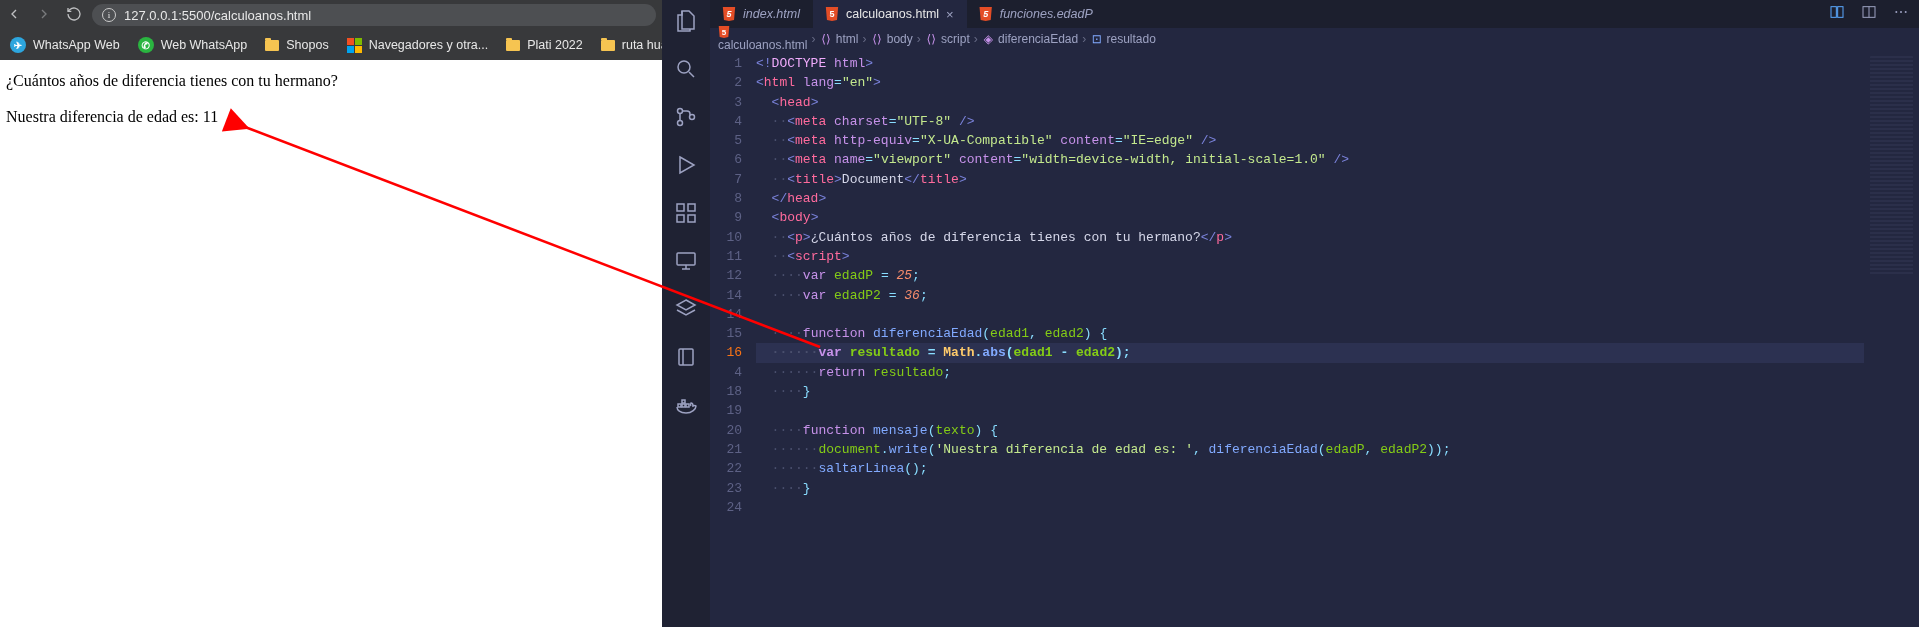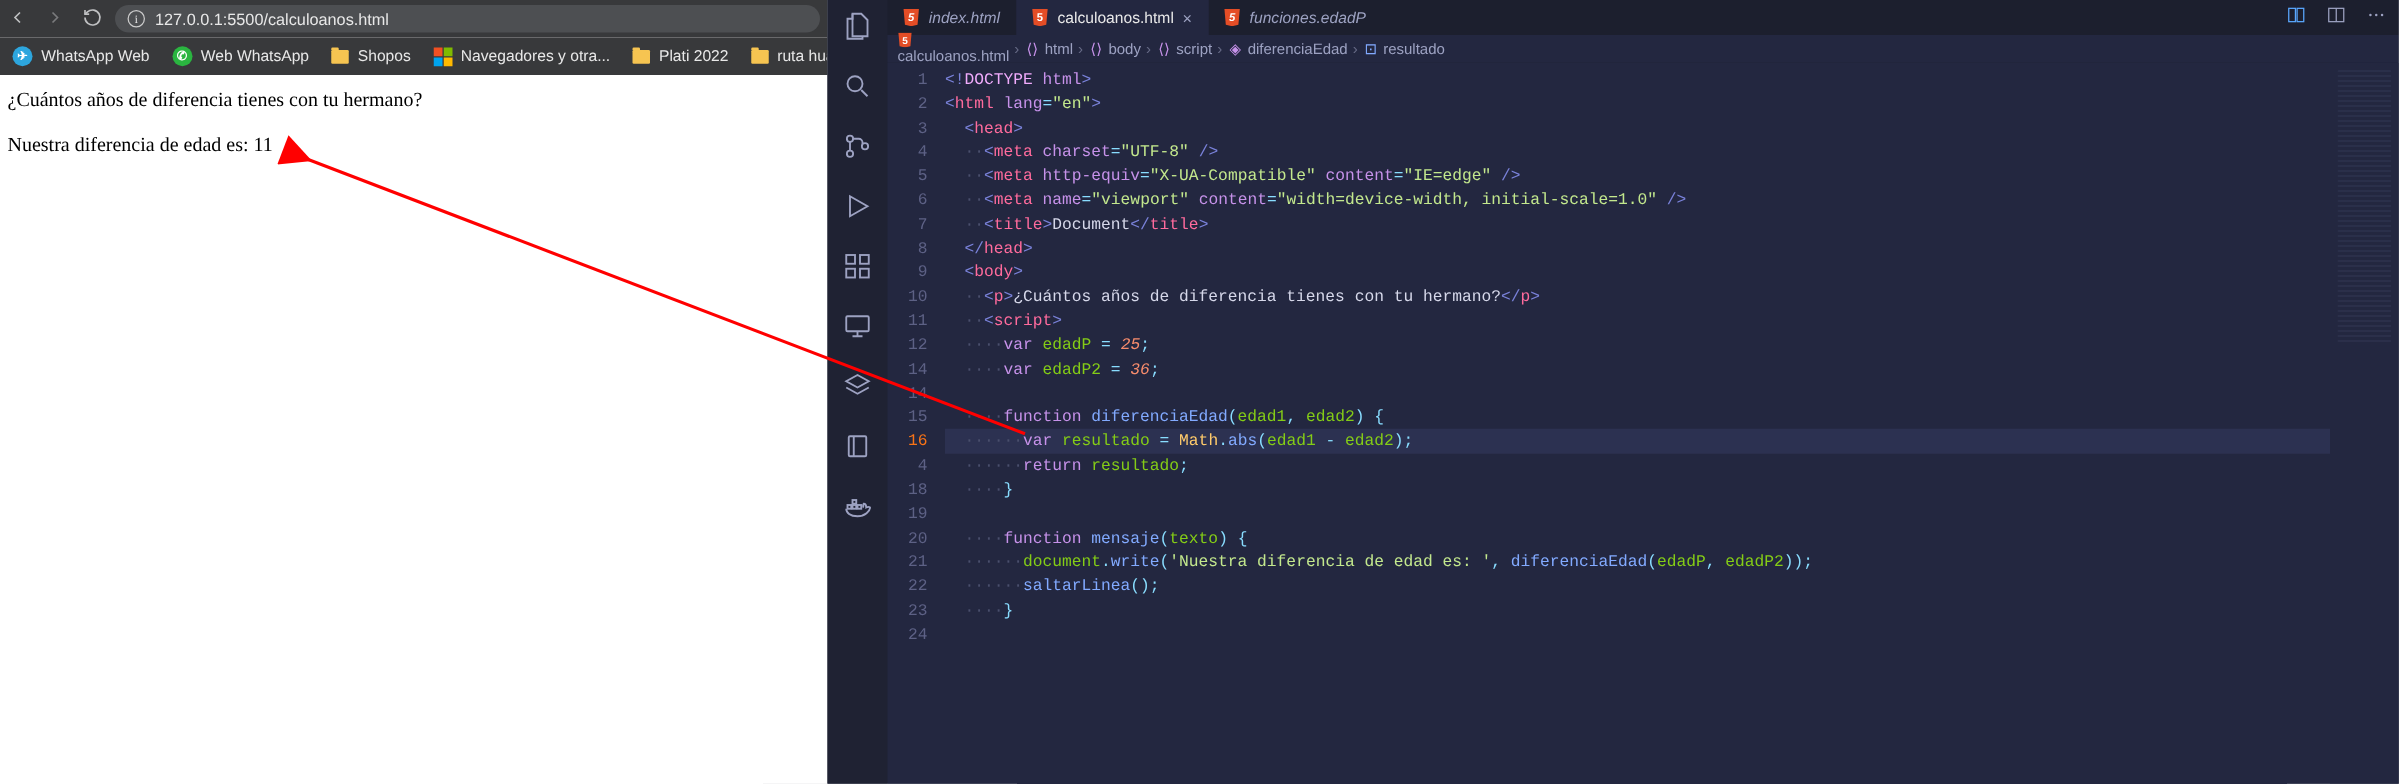--- a/index.html
+++ b/index.html
@@ -43,21 +43,21 @@
 
   .breadcrumbs { background: #232740; height: 22px; display: flex; align-items: center; padding: 0 8px; font-size: 12px; color: #9da2c2; gap: 4px; }
   .breadcrumbs .sep { color: #666a85; }
   .bc-ico { width: 13px; height: 13px; display: inline-flex; align-items: center; justify-content: center; }
 
   .code-wrap { flex: 1; display: flex; background: #232740; overflow: hidden; position: relative; }
   .gutter { width: 46px; text-align: right; padding: 4px 14px 0 0; color: #5d6185; font-size: 13px; font-family: Consolas, "Courier New", monospace; line-height: 19.3px; user-select: none; }
   .gutter div.cur { color: #f97316; }
   .code { flex: 1; padding: 4px 0 0 0; font-family: Consolas, "Courier New", monospace; font-size: 13px; line-height: 19.3px; white-space: pre; color: #d6d8ea; min-width: 0; overflow: hidden; }
   .code .ln { height: 19.3px; }
-  .code .ln.hl { background: rgba(90, 98, 160, 0.18); }
+  .code .ln.hl { background: rgba(90, 98, 160, 0.18); font-weight: bold; }
   .tok-decl { color: #f0abfc; }   
   .tok-tag  { color: #ff6b9d; }
   .tok-pun  { color: #7a82da; }
   .tok-attr { color: #c792ea; }
   .tok-str  { color: #c3e88d; }
   .tok-txt  { color: #d6d8ea; }
   .tok-kw   { color: #c792ea; }   
   .tok-var  { color: #84cc16; }
   .tok-fn   { color: #82aaff; }
   .tok-num  { color: #f78c6c; font-style: italic; }

